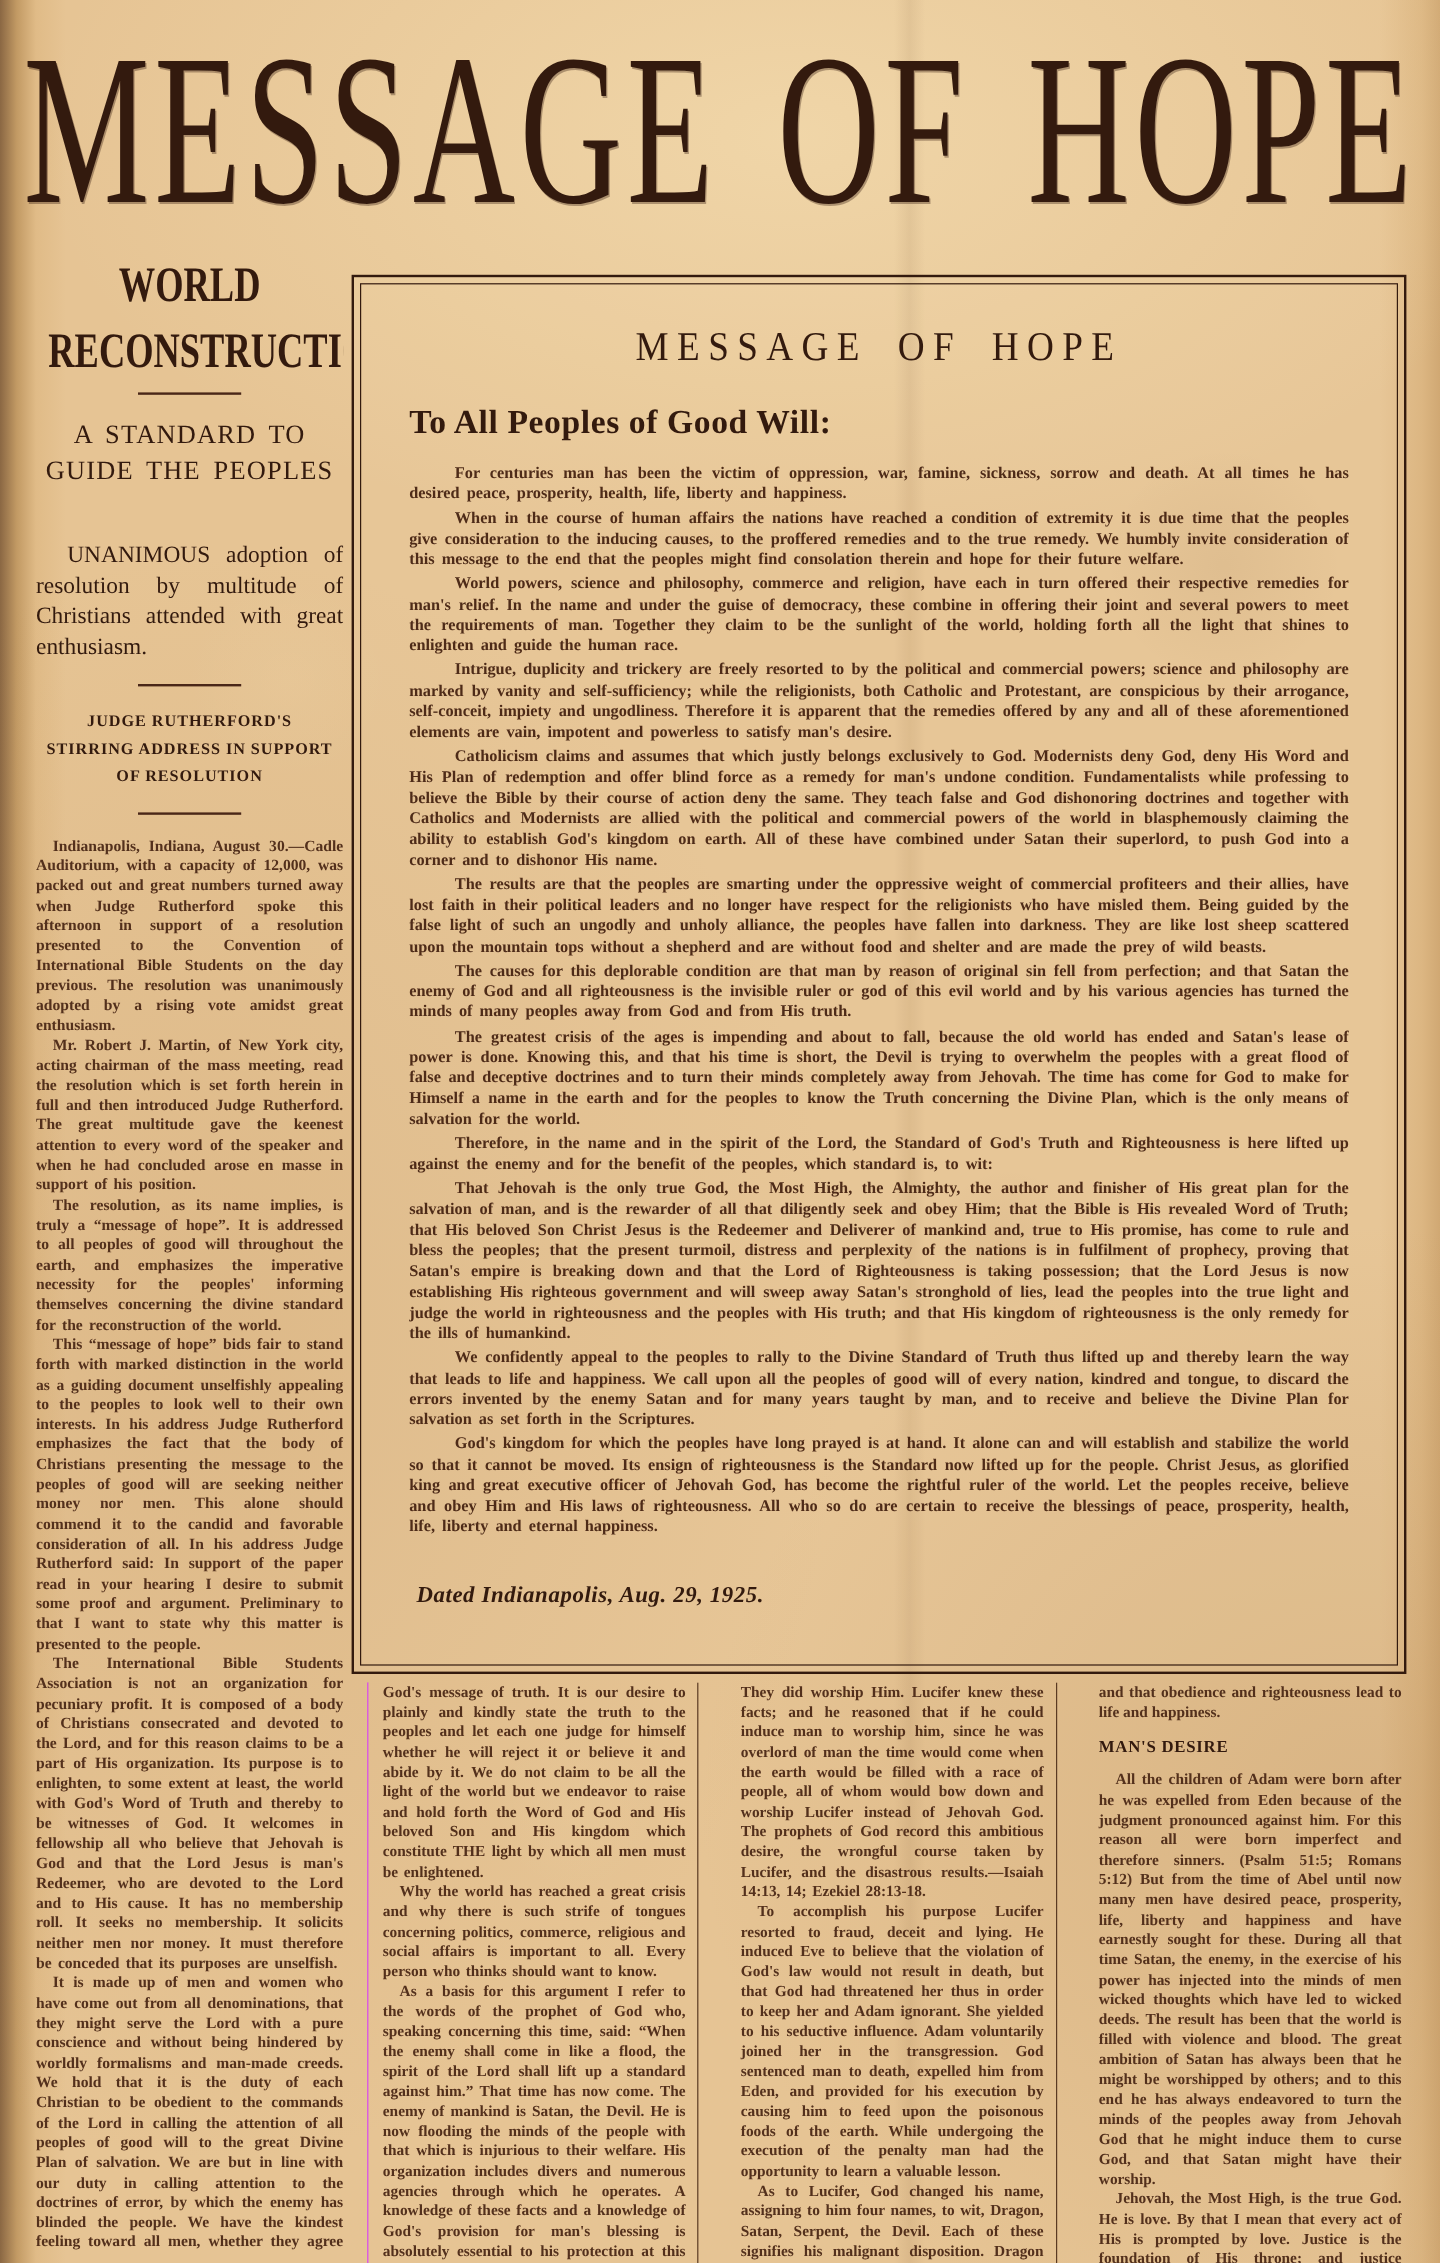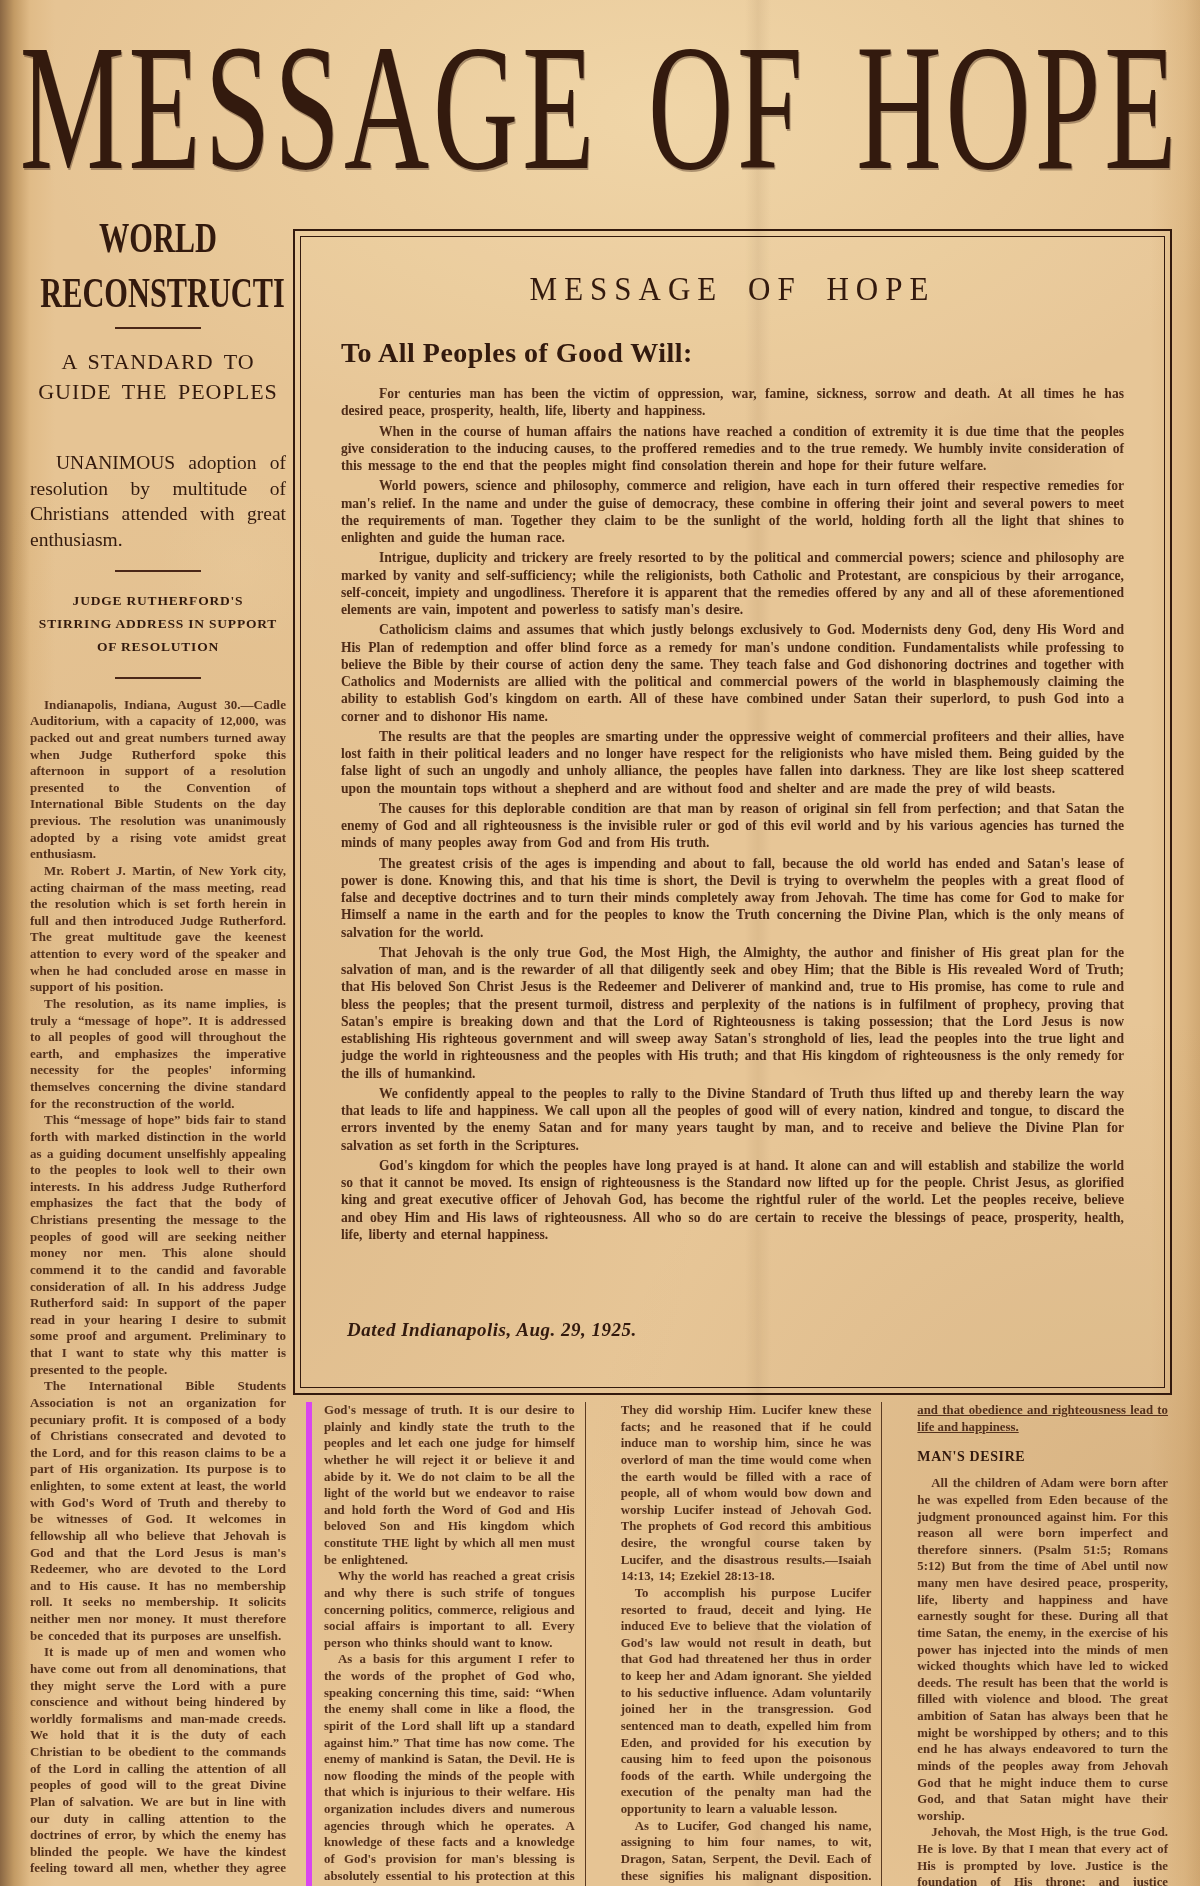--- a/index.html
+++ b/index.html
@@ -106,32 +106,32 @@
   .dateline{
     position:absolute;left:46px;top:1082px;
     font-weight:700;font-style:italic;font-size:19px;color:var(--ink-dark);
     letter-spacing:.5px;
   }
 
   
   .bottom-cols{
     position:absolute;top:1402px;left:306px;width:872px;height:484px;
     display:flex;overflow:hidden;
-    border-left:6px solid #d946ef;
+    border-left:1px solid #d946ef;
   }
   .bcol{
     flex:1 1 0;padding:0 10px 0 12px;text-align:justify;overflow:hidden;
   }
   .bcol + .bcol{border-left:1px solid #5a3a22;padding-left:35px;}
   .bcol p{
     font-size:12.8px;line-height:1.3;font-weight:700;color:#53301c;
     text-indent:14px;word-spacing:1.5px;
   }
   .bcol p:first-child{text-indent:0;}
-  .col4-intro{font-size:12.8px;line-height:1.3;font-weight:700;color:#53301c;text-decoration:underline;}
+  .col4-intro{font-size:12.8px;line-height:1.3;font-weight:700;color:#53301c;}
   .col-heading{
     text-align:left;font-weight:700;font-size:14px;letter-spacing:.6px;
     margin:14px 0 10px 0;color:var(--ink-dark);
   }
   .col4-list p:first-child{text-indent:14px;}
 </style>
 </head>
 <body>
 
 <div class="fold"></div>
@@ -169,20 +169,21 @@
     <h2 class="salutation">To All Peoples of Good Will:</h2>
     <div class="box-body">
         <p>For centuries man has been the victim of oppression, war, famine, sickness, sorrow and death.  At all times he has desired peace, prosperity, health, life, liberty and happiness.</p>
         <p>When in the course of human affairs the nations have reached a condition of extremity it is due time that the peoples give consideration to the inducing causes, to the proffered remedies and to the true remedy.  We humbly invite consideration of this message to the end that the peoples might find consolation therein and hope for their future welfare.</p>
         <p>World powers, science and philosophy, commerce and religion, have each in turn offered their respective remedies for man's relief.  In the name and under the guise of democracy, these combine in offering their joint and several powers to meet the requirements of man.  Together they claim to be the sunlight of the world, holding forth all the light that shines to enlighten and guide the human race.</p>
         <p>Intrigue, duplicity and trickery are freely resorted to by the political and commercial powers; science and philosophy are marked by vanity and self-sufficiency; while the religionists, both Catholic and Protestant, are conspicious by their arrogance, self-conceit, impiety and ungodliness.  Therefore it is apparent that the remedies offered by any and all of these aforementioned elements are vain, impotent and powerless to satisfy man's desire.</p>
         <p>Catholicism claims and assumes that which justly belongs exclusively to God.  Modernists deny God, deny His Word and His Plan of redemption and offer blind force as a remedy for man's undone condition.  Fundamentalists while professing to believe the Bible by their course of action deny the same.  They teach false and God dishonoring doctrines and together with Catholics and Modernists are allied with the political and commercial powers of the world in blasphemously claiming the ability to establish God's kingdom on earth.  All of these have combined under Satan their superlord, to push God into a corner and to dishonor His name.</p>
         <p>The results are that the peoples are smarting under the oppressive weight of commercial profiteers and their allies, have lost faith in their political leaders and no longer have respect for the religionists who have misled them.  Being guided by the false light of such an ungodly and unholy alliance, the peoples have fallen into darkness.  They are like lost sheep scattered upon the mountain tops without a shepherd and are without food and shelter and are made the prey of wild beasts.</p>
         <p>The causes for this deplorable condition are that man by reason of original sin fell from perfection; and that Satan the enemy of God and all righteousness is the invisible ruler or god of this evil world and by his various agencies has turned the minds of many peoples away from God and from His truth.</p>
         <p>The greatest crisis of the ages is impending and about to fall, because the old world has ended and Satan's lease of power is done.  Knowing this, and that his time is short, the Devil is trying to overwhelm the peoples with a great flood of false and deceptive doctrines and to turn their minds completely away from Jehovah.  The time has come for God to make for Himself a name in the earth and for the peoples to know the Truth concerning the Divine Plan, which is the only means of salvation for the world.</p>
+        <p>Therefore, in the name and in the spirit of the Lord, the Standard of God's Truth and Righteousness is here lifted up against the enemy and for the benefit of the peoples, which standard is, to wit:</p>
         <p>That Jehovah is the only true God, the Most High, the Almighty, the author and finisher of His great plan for the salvation of man, and is the rewarder of all that diligently seek and obey Him; that the Bible is His revealed Word of Truth; that His beloved Son Christ Jesus is the Redeemer and Deliverer of mankind and, true to His promise, has come to rule and bless the peoples; that the present turmoil, distress and perplexity of the nations is in fulfilment of prophecy, proving that Satan's empire is breaking down and that the Lord of Righteousness is taking possession; that the Lord Jesus is now establishing His righteous government and will sweep away Satan's stronghold of lies, lead the peoples into the true light and judge the world in righteousness and the peoples with His truth; and that His kingdom of righteousness is the only remedy for the ills of humankind.</p>
         <p>We confidently appeal to the peoples to rally to the Divine Standard of Truth thus lifted up and thereby learn the way that leads to life and happiness.  We call upon all the peoples of good will of every nation, kindred and tongue, to discard the errors invented by the enemy Satan and for many years taught by man, and to receive and believe the Divine Plan for salvation as set forth in the Scriptures.</p>
         <p>God's kingdom for which the peoples have long prayed is at hand.  It alone can and will establish and stabilize the world so that it cannot be moved.  Its ensign of righteousness is the Standard now lifted up for the people.  Christ Jesus, as glorified king and great executive officer of Jehovah God, has become the rightful ruler of the world.  Let the peoples receive, believe and obey Him and His laws of righteousness.  All who so do are certain to receive the blessings of peace, prosperity, health, life, liberty and eternal happiness.</p>
       </div>
     <div class="dateline">Dated Indianapolis, Aug. 29, 1925.</div>
   </div>
 </section>
 
 <section class="bottom-cols">
   <div class="bcol">

